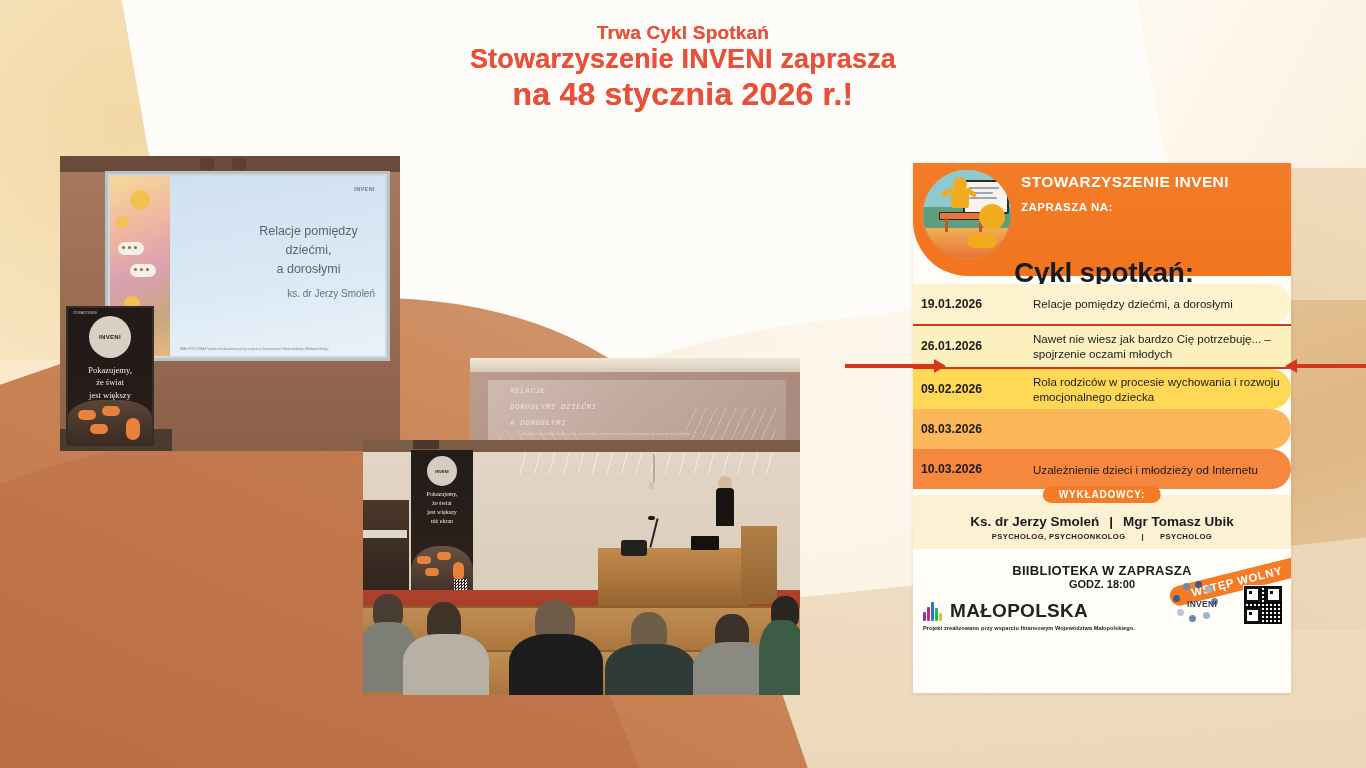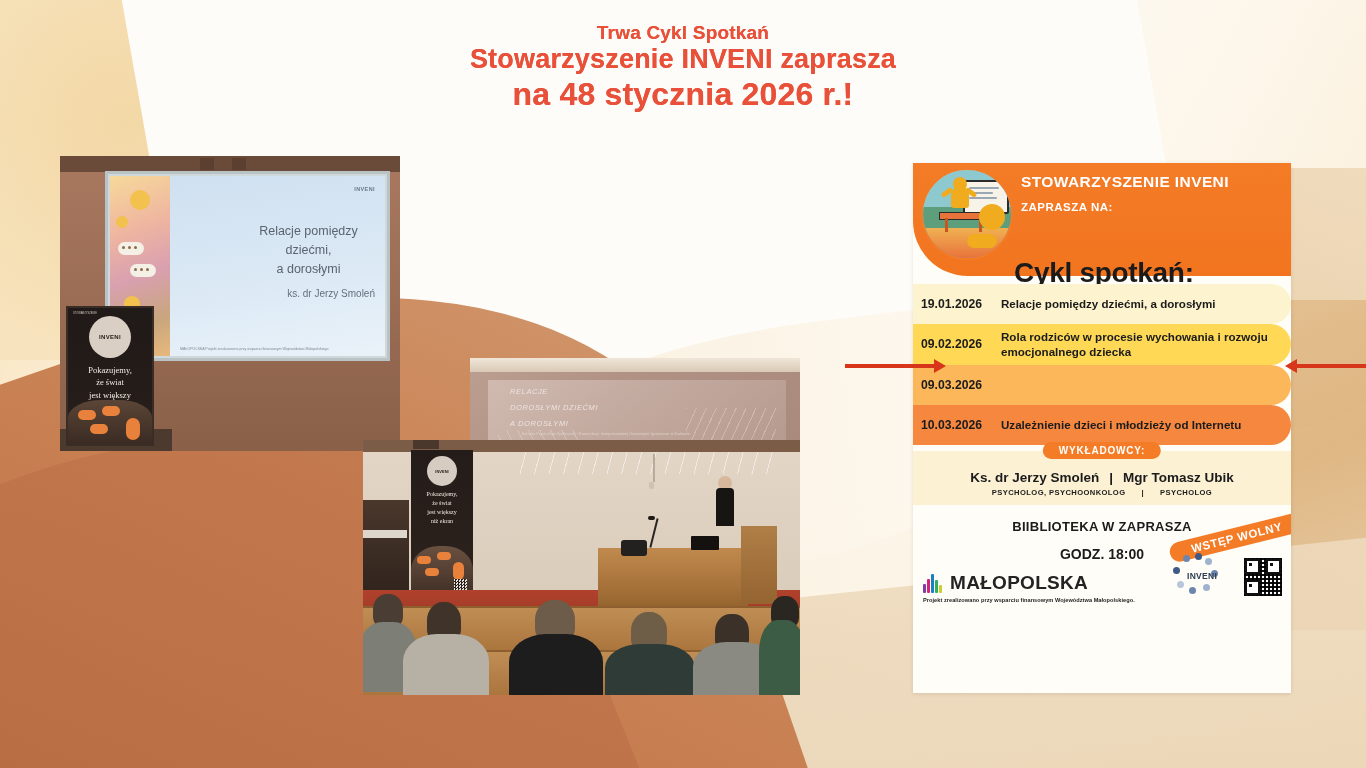--- a/index.html
+++ b/index.html
@@ -134,21 +134,21 @@
   .p1-desk{position:absolute;left:0;bottom:0;width:112px;height:22px;background:#4d3a2e;}
 
   
   #photo2{left:470px;top:358px;width:330px;height:110px;z-index:5;}
   .p2-top{position:absolute;left:0;top:0;width:100%;height:14px;background:linear-gradient(180deg,#f0e6d8,#d9c9b6);}
   .p2-wall{position:absolute;left:0;top:14px;right:0;bottom:0;
     background:linear-gradient(135deg,#bb9e90 0%,#b09184 40%,#a8897c 100%);}
   .p2-proj{position:absolute;left:18px;top:22px;right:14px;bottom:4px;
     background:linear-gradient(140deg,rgba(226,210,203,.55) 0%,rgba(201,180,172,.35) 100%);}
   .p2-txt{position:absolute;left:22px;top:4px;color:#efe3de;
-    font-family:Liberation Sans, sans-serif;font-style:italic;font-size:7.5px;letter-spacing:.6px;line-height:2.1;}
+    font-family:Liberation Mono, monospace;font-style:italic;font-size:7.5px;letter-spacing:.6px;line-height:2.1;}
   .p2-sub{position:absolute;left:34px;top:52px;font-size:3.2px;color:#e3d4cd;line-height:1.8;letter-spacing:.3px;}
   .p2-sub2{position:absolute;left:108px;bottom:8px;font-size:2.8px;color:#dfd0c9;text-align:center;line-height:1.7;}
   .p2-lines{position:absolute;right:10px;bottom:6px;width:90px;height:50px;
     background:repeating-linear-gradient(115deg,rgba(240,230,225,.35) 0 1px,transparent 1px 9px);}
   .p2-lines2{position:absolute;left:10px;bottom:4px;width:80px;height:30px;
     background:repeating-linear-gradient(65deg,rgba(240,230,225,.3) 0 1px,transparent 1px 10px);}
   .p2-mic{position:absolute;left:-128px;top:22px;width:130px;height:88px;}
 
   
   #photo3{left:363px;top:440px;width:437px;height:255px;z-index:6;}
@@ -235,42 +235,42 @@
   .po-h1{position:absolute;left:108px;top:10px;right:8px;color:#fff;font-weight:bold;
     font-size:15.5px;letter-spacing:.4px;}
   .po-h2{position:absolute;left:108px;top:38px;right:8px;color:#fff;font-weight:bold;
     font-size:11.5px;letter-spacing:.5px;}
   .po-h3{position:absolute;left:101px;top:58px;right:8px;color:#1b1b1b;font-weight:bold;
     font-size:28px;letter-spacing:-.3px;margin-top:36px;}
 
   .po-rows{position:relative;padding-top:8px;}
   .po-row{position:relative;display:flex;align-items:center;min-height:40px;padding:5px 10px 5px 8px;box-sizing:border-box;}
   .po-row .dt{width:80px;flex:0 0 80px;font-weight:bold;font-size:12.2px;color:#1b1b1b;}
-  .po-row .tt{flex:1;font-weight:bold;font-size:11.6px;color:#1b1b1b;line-height:1.32;}
+  .po-row .tt{flex:1;font-weight:normal;font-size:11.6px;color:#1b1b1b;line-height:1.32;margin-left:32px;}
   .r1{background:#fdf3cf;border-radius:0 26px 26px 0;}
   .r2{background:#fdf0bf;border-top:2.5px solid #d8361a;border-bottom:2.5px solid #d8361a;}
   .r3{background:#ffd956;border-radius:0 26px 26px 0;}
   .r4{background:#fcb75a;border-radius:0 26px 26px 0;}
   .r5{background:#f5873f;border-radius:0 26px 26px 0;}
 
   .po-lect{position:relative;margin-top:6px;background:#fdf1d4;padding:16px 0 8px;text-align:center;}
   .po-lect-tag{
     position:absolute;left:50%;top:-9px;transform:translateX(-50%);
     background:#f47c27;color:#fff;font-weight:bold;font-size:10px;letter-spacing:.8px;
     padding:3px 16px;border-radius:10px;white-space:nowrap;
   }
   .po-names{display:flex;justify-content:center;align-items:center;gap:10px;
     font-weight:bold;font-size:13.5px;color:#1b1b1b;margin-top:3px;}
   .po-names .sep{color:#1b1b1b;font-weight:bold;}
   .po-roles{display:flex;justify-content:center;align-items:center;gap:16px;
     font-weight:bold;font-size:7.6px;color:#1b1b1b;letter-spacing:.4px;margin-top:3px;}
 
   .po-venue{text-align:center;padding:14px 0 6px;position:relative;}
   .po-venue .v1{font-weight:bold;font-size:13px;color:#1b1b1b;letter-spacing:.3px;}
-  .po-venue .v2{font-weight:bold;font-size:14px;color:#1b1b1b;margin-top:12px;}
+  .po-venue .v2{font-weight:bold;font-size:11px;color:#1b1b1b;margin-top:0;}
   .po-free{
     position:absolute;right:-18px;top:22px;transform:rotate(-14deg);
     background:#f47c27;color:#fff;font-weight:bold;font-size:11.5px;letter-spacing:.6px;
     padding:4px 26px 4px 22px;border-radius:12px;white-space:nowrap;
   }
   .po-foot{position:relative;padding:4px 10px 8px;}
   .po-malo{display:flex;align-items:center;gap:7px;}
   .po-malo .mk{width:20px;height:20px;position:relative;}
   .po-malo .mk i{position:absolute;bottom:0;width:3px;border-radius:1px;}
   .po-malo .mtxt{font-size:19px;font-weight:bold;color:#232323;letter-spacing:.3px;}
@@ -478,26 +478,30 @@
     <div class="po-h1">STOWARZYSZENIE INVENI</div>
     <div class="po-h2">ZAPRASZA NA:</div>
     <div class="po-h3">Cykl spotkań:</div>
   </div>
 
   <div class="po-rows">
     <div class="po-row r1">
       <div class="dt">19.01.2026</div>
       <div class="tt">Relacje pomiędzy dziećmi, a dorosłymi</div>
     </div>
+    <div class="po-row r2">
+      <div class="dt">26.01.2026</div>
+      <div class="tt">Nawet nie wiesz jak bardzo Cię potrzebuję... – spojrzenie oczami młodych</div>
+    </div>
     <div class="po-row r3">
       <div class="dt">09.02.2026</div>
       <div class="tt">Rola rodziców w procesie wychowania i rozwoju emocjonalnego dziecka</div>
     </div>
     <div class="po-row r4">
-      <div class="dt">09.03.2026</div>
+      <div class="dt">08.03.2026</div>
     </div>
     <div class="po-row r5">
       <div class="dt">10.03.2026</div>
       <div class="tt">Uzależnienie dzieci i młodzieży od Internetu</div>
     </div>
   </div>
 
   <div class="po-lect">
     <div class="po-lect-tag">WYKŁADOWCY:</div>
     <div class="po-names">

